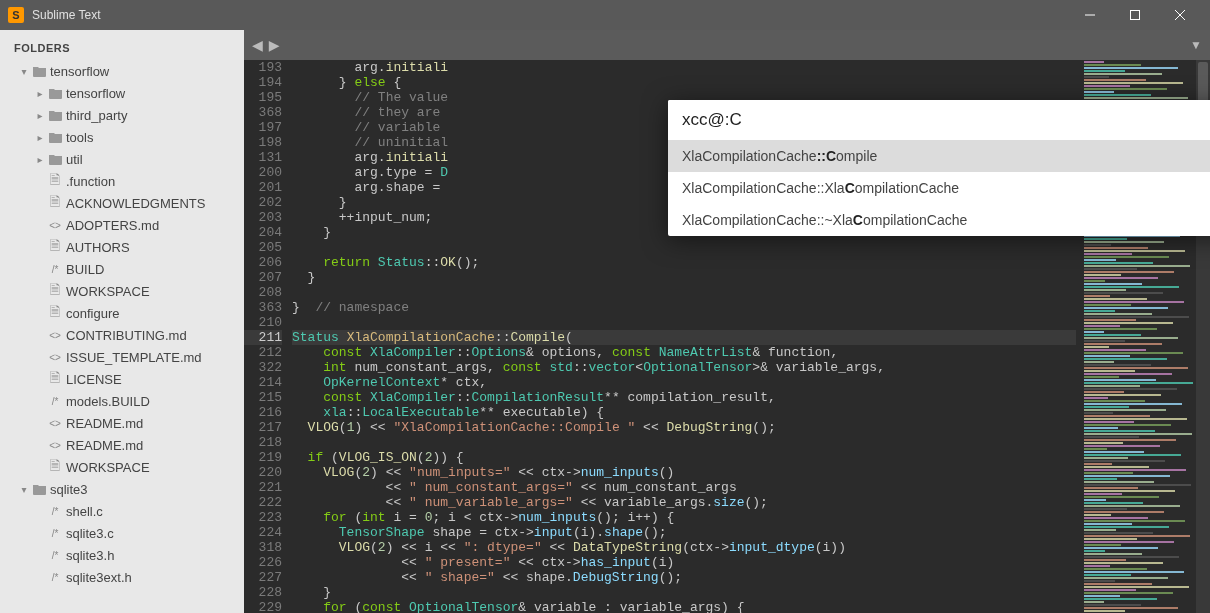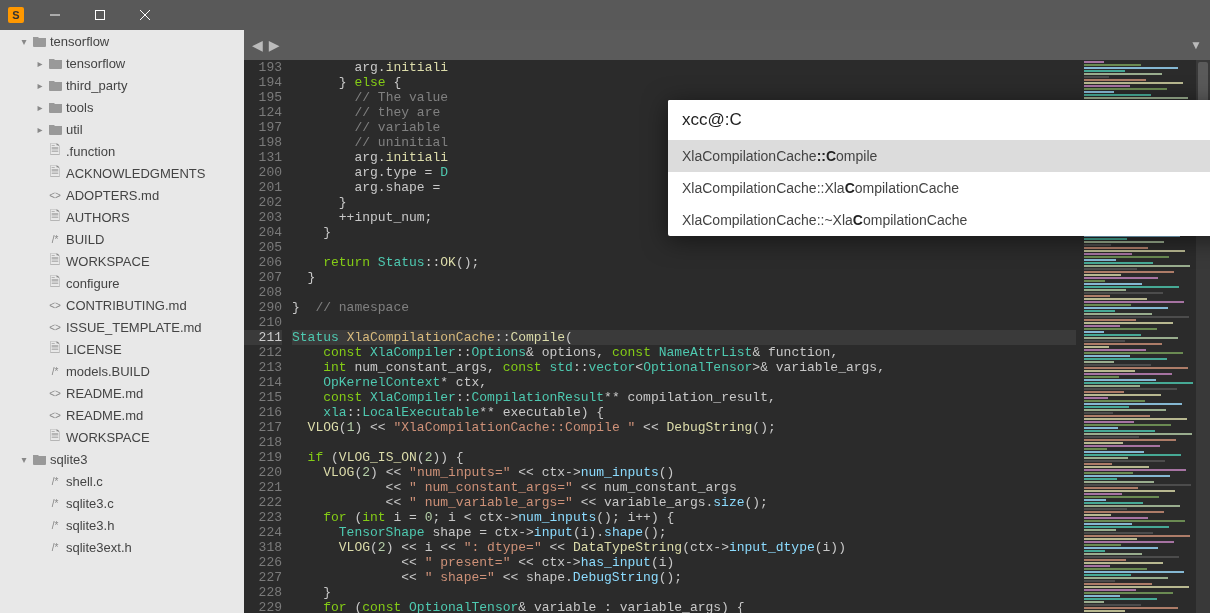--- a/index.html
+++ b/index.html
@@ -62,20 +62,21 @@
   .goto-item { padding: 8px 14px; font-size:14px; color:#444; cursor:pointer; }
   .goto-item.selected { background:#dcdcdc; }
   .goto-item b { font-weight: bold; color:#222;}
 
 </style>
 </head>
 <body>
 
 <div class="titlebar">
   <div class="logo">S</div>
+  <div class="title">Sublime Text</div>
   <div class="win-btns">
     <div class="win-btn">
         <svg viewBox="0 0 10 10">
           <line x1="0" y1="5" x2="10" y2="5" stroke="#fff" stroke-width="1"></line>
         </svg>
       </div>
     <div class="win-btn">
         <svg viewBox="0 0 10 10">
           <rect x="0.5" y="0.5" width="9" height="9" fill="none" stroke="#fff" stroke-width="1"></rect>
         </svg>
@@ -85,20 +86,21 @@
           <line x1="0" y1="0" x2="10" y2="10" stroke="#fff" stroke-width="1"></line>
           <line x1="10" y1="0" x2="0" y2="10" stroke="#fff" stroke-width="1"></line>
         </svg>
       </div>
   </div>
 </div>
 
 <div class="main">
 
   <div class="sidebar">
+    <div class="sidebar-header">FOLDERS</div>
     <div class="tree" id="tree">
         <div class="tree-item folder">
           <span class="indent" style="width: 8px;"></span>
           <span class="disclosure">▾</span>
           <span class="ficon">
             <svg width="13" height="11" viewBox="0 0 13 11">
               <path fill="#999" d="M0 1h5l1 1h7v8a1 1 0 0 1-1 1H1a1 1 0 0 1-1-1z"></path>
             </svg>
           </span>
           <span class="label">tensorflow</span>
@@ -268,38 +270,38 @@
     <div class="tabbar">
       <span class="navbtn">◀</span>
       <span class="navbtn">▶</span>
       <span class="more">▼</span>
     </div>
     <div class="editor-body">
       <div class="gutter" id="gutter">
           <div class="line">193</div>
           <div class="line">194</div>
           <div class="line">195</div>
-          <div class="line">124</div>
+          <div class="line">368</div>
           <div class="line">197</div>
           <div class="line">198</div>
           <div class="line">131</div>
           <div class="line">200</div>
           <div class="line">201</div>
           <div class="line">202</div>
           <div class="line">203</div>
           <div class="line">204</div>
           <div class="line">205</div>
           <div class="line">206</div>
           <div class="line">207</div>
           <div class="line">208</div>
-          <div class="line">290</div>
+          <div class="line">363</div>
           <div class="line">210</div>
           <div class="line hl-line-gutter">211</div>
           <div class="line">212</div>
-          <div class="line">213</div>
+          <div class="line">322</div>
           <div class="line">214</div>
           <div class="line">215</div>
           <div class="line">216</div>
           <div class="line">217</div>
           <div class="line">218</div>
           <div class="line">219</div>
           <div class="line">220</div>
           <div class="line">221</div>
           <div class="line">222</div>
           <div class="line">223</div>

